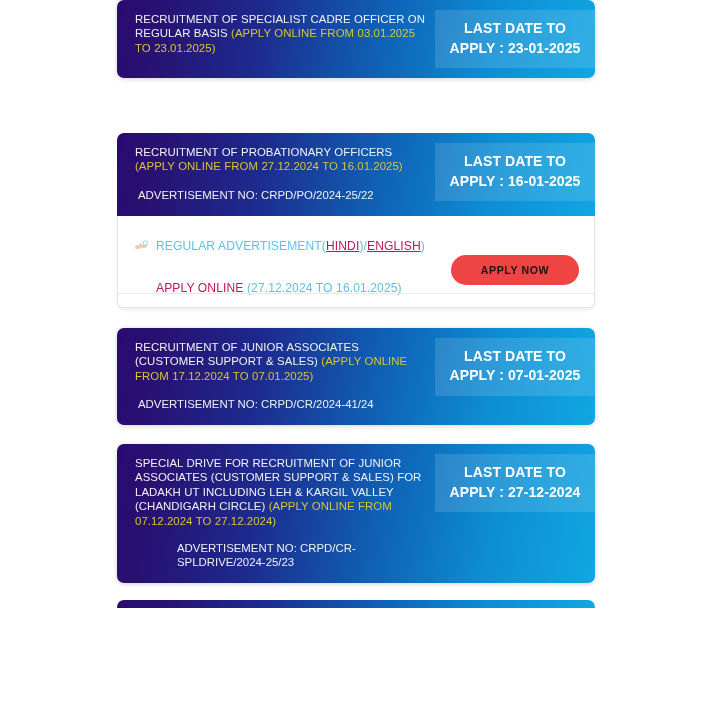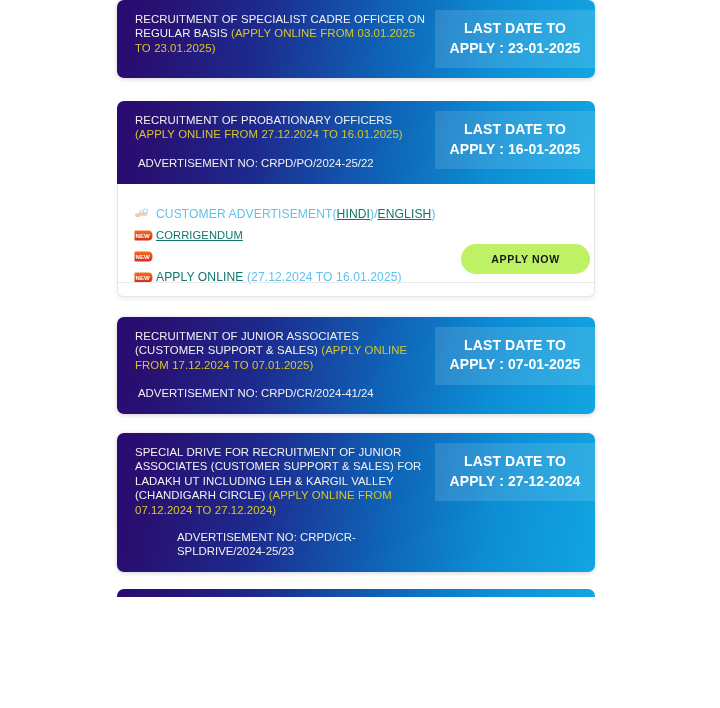--- a/index.html
+++ b/index.html
@@ -36,20 +36,21 @@
     box-shadow: 0 1px 5px rgba(0,0,0,0.18);
     overflow: hidden;
     display: flex;
     align-items: stretch;
   }
 
   .rec-card.flat-bottom {
     border-bottom-left-radius: 0;
     border-bottom-right-radius: 0;
     box-shadow: none;
+    margin-top: 32px;
   }
 
   .rec-text {
     flex: 1 1 auto;
     padding: 12px 6px 14px 18px;
     min-width: 0;
   }
 
   .rec-title {
     color: #f2f2f2;
@@ -137,37 +138,37 @@
   .link-text {
     font-size: 11.2px;
     color: #5fc1ec;
     letter-spacing: 0.1px;
     white-space: nowrap;
   }
   .link-text.lg { font-size: 12.1px; }
 
   .link-text a,
   .link-text .ul {
-    color: #0f766e;
+    color: #be185d;
     text-decoration: underline;
     cursor: pointer;
   }
   .link-text .plain { text-decoration: none; }
   .link-text .range { text-decoration: none; }
 
   .apply-col {
     flex: 0 0 180px;
     display: flex;
     align-items: flex-end;
     justify-content: center;
     padding-bottom: 22px;
   }
 
   .apply-btn {
-    background: #bef264;
+    background: #ef4444;
     color: #171717;
     border: none;
     border-radius: 22px;
     font-size: 10.6px;
     font-weight: bold;
     letter-spacing: 0.6px;
     padding: 0 30px;
     height: 30px;
     line-height: 30px;
     cursor: pointer;
@@ -230,38 +231,23 @@
       <div class="links-col">
 
         <div class="link-row">
           <span class="link-icon">
             <svg class="hand-icon" width="15" height="12" viewBox="0 0 15 12">
               <path d="M1.5 5.2 L5.4 5.2 L5.4 3.6 L7.6 3.6 L7.6 5.0 L11.8 5.0 C12.7 5.0 13.2 5.6 13.2 6.3 C13.2 7.1 12.6 7.7 11.8 7.7 L6.0 7.7 L6.0 9.1 L2.6 9.1 C1.8 9.1 1.2 8.5 1.2 7.7 Z" fill="#f4c6b4"></path>
               <path d="M5.3 2.2 L7.8 2.2 L7.8 3.5 L5.3 3.5 Z" fill="#f9dfd4"></path>
               <circle cx="11.3" cy="3.2" r="2.2" fill="none" stroke="#a9d9ef" stroke-width="1.1"></circle>
             </svg>
           </span>
-          <span class="link-text lg"><span class="plain">CUSTOMER ADVERTISEMENT(</span><span class="ul">HINDI</span><span class="plain">)/</span><span class="ul">ENGLISH</span><span class="plain">)</span></span>
+          <span class="link-text lg"><span class="plain">REGULAR ADVERTISEMENT(</span><span class="ul">HINDI</span><span class="plain">)/</span><span class="ul">ENGLISH</span><span class="plain">)</span></span>
         </div>
 
-        <div class="link-row">
-          <span class="link-icon">
-            <svg class="new-badge" width="19" height="11" viewBox="0 0 19 11">
-              <defs>
-                <linearGradient id="ng1" x1="0" y1="0" x2="0" y2="1">
-                  <stop offset="0" stop-color="#f36f21"></stop>
-                  <stop offset="1" stop-color="#d62b15"></stop>
-                </linearGradient>
-              </defs>
-              <path d="M0.5 1.5 Q0.5 0.5 1.5 0.5 L14.5 0.5 Q18.5 0.5 18.5 5.5 Q18.5 10.5 14.5 10.5 L1.5 10.5 Q0.5 10.5 0.5 9.5 Z" fill="url(#ng1)"></path>
-              <text x="8.6" y="7.9" font-family="Liberation Sans, sans-serif" font-size="6.1" font-weight="bold" fill="#ffffff" text-anchor="middle">NEW</text>
-            </svg>
-          </span>
-          <span class="link-text"><span class="ul">CORRIGENDUM</span></span>
-        </div>
 
         <div class="link-row">
           <span class="link-icon">
             <svg class="new-badge" width="19" height="11" viewBox="0 0 19 11">
               <path d="M0.5 1.5 Q0.5 0.5 1.5 0.5 L14.5 0.5 Q18.5 0.5 18.5 5.5 Q18.5 10.5 14.5 10.5 L1.5 10.5 Q0.5 10.5 0.5 9.5 Z" fill="url(#ng1)"></path>
               <text x="8.6" y="7.9" font-family="Liberation Sans, sans-serif" font-size="6.1" font-weight="bold" fill="#ffffff" text-anchor="middle">NEW</text>
             </svg>
           </span>
         </div>
 

